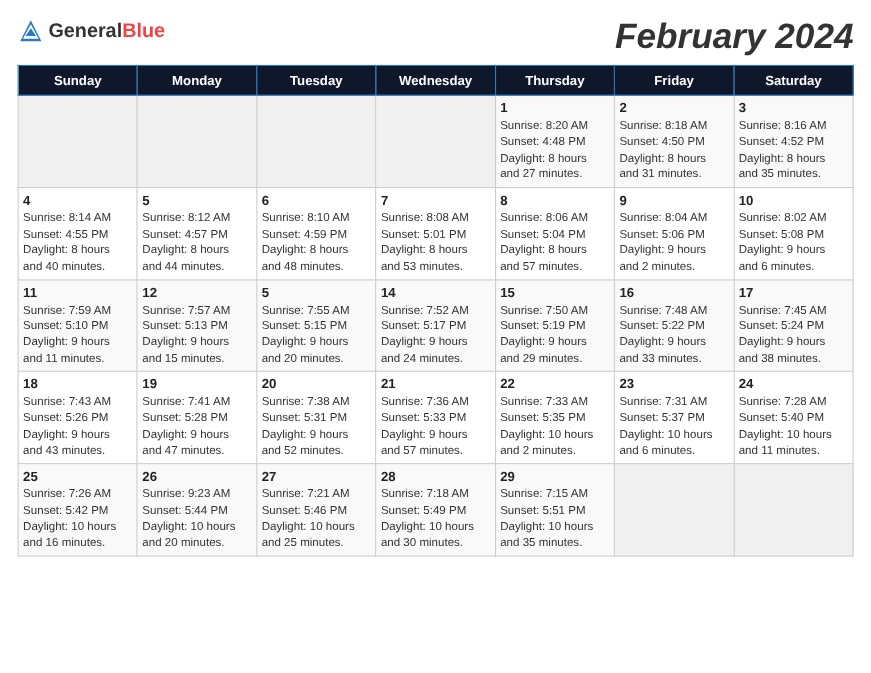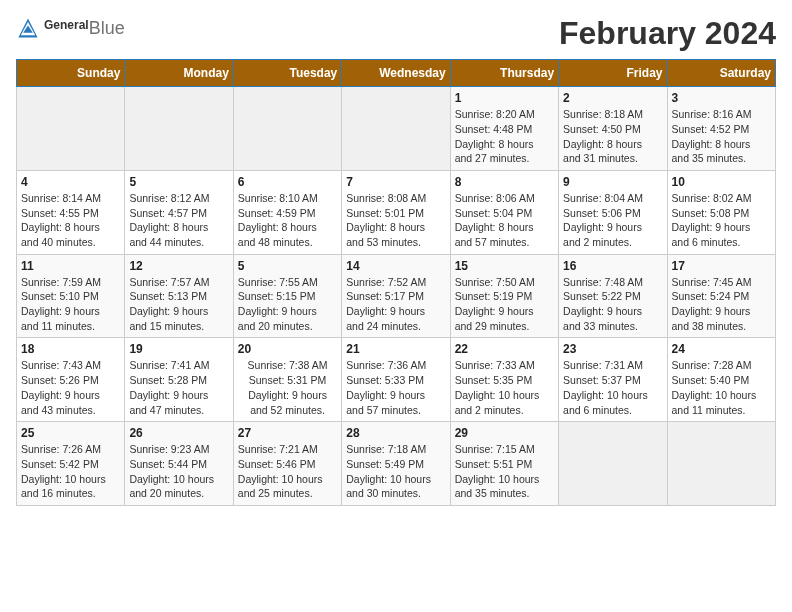--- a/index.html
+++ b/index.html
@@ -15,59 +15,60 @@
       justify-content: space-between;
       align-items: flex-start;
       margin-bottom: 8px;
     }
     .logo {
       display: flex;
       align-items: center;
       gap: 4px;
     }
     .logo-text-general {
-      font-size: 12px;
+      font-size: 18px;
       font-weight: bold;
       color: #333;
       line-height: 1;
     }
     .logo-text-blue {
       font-size: 18px;
-      font-weight: normal;
-      color: #737373;
+      font-weight: bold;
+      color: #ef4444;
       line-height: 1;
     }
     .logo-icon {
       width: 24px;
       height: 24px;
     }
     .title-block {
       text-align: right;
+      font-style: italic;
     }
     .title-block h1 {
       font-size: 32px;
       font-weight: bold;
       color: #333;
       line-height: 1.1;
     }
     .title-block h2 {
       font-size: 16px;
       font-weight: normal;
       color: #555;
     }
     table {
       width: 100%;
       border-collapse: collapse;
       font-size: 11px;
     }
     thead tr th {
-      background-color: #a16207;
+      background-color: #0f172a;
       color: #fff;
       padding: 6px 4px;
-      text-align: right;
+      text-align: center;
       font-size: 12px;
       font-weight: bold;
       border: 1px solid #2a7abf;
     }
     tbody tr td {
       border: 1px solid #ccc;
       vertical-align: top;
       padding: 4px 4px;
       height: 80px;
       width: calc(100% / 7);
@@ -267,21 +268,21 @@
         </td>
         <td>
           <div class="day-number">19</div>
           <div class="day-info" style="white-space: pre-line;">Sunrise: 7:41 AM
 Sunset: 5:28 PM
 Daylight: 9 hours
 and 47 minutes.</div>
         </td>
         <td>
           <div class="day-number">20</div>
-          <div class="day-info" style="white-space: pre-line; text-align: center;">Sunrise: 7:38 AM
+          <div class="day-info" style="white-space: pre-line;">Sunrise: 7:38 AM
 Sunset: 5:31 PM
 Daylight: 9 hours
 and 52 minutes.</div>
         </td>
         <td>
           <div class="day-number">21</div>
           <div class="day-info" style="white-space: pre-line;">Sunrise: 7:36 AM
 Sunset: 5:33 PM
 Daylight: 9 hours
 and 57 minutes.</div>

